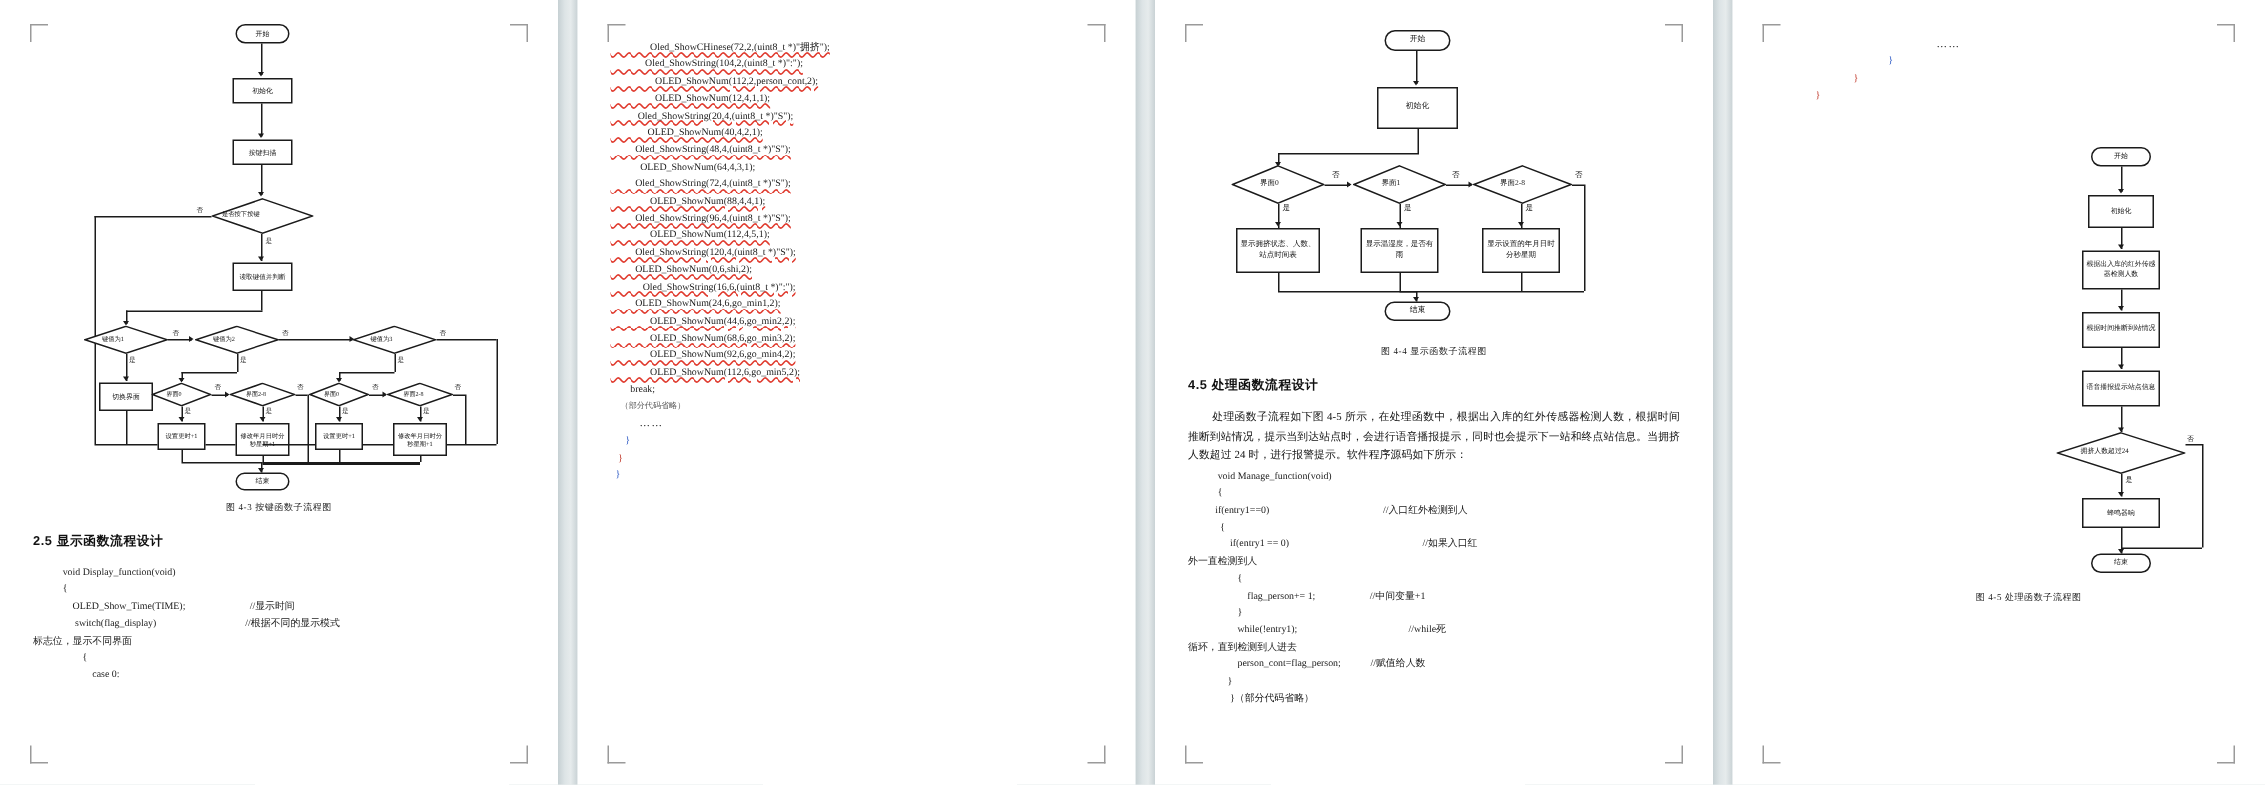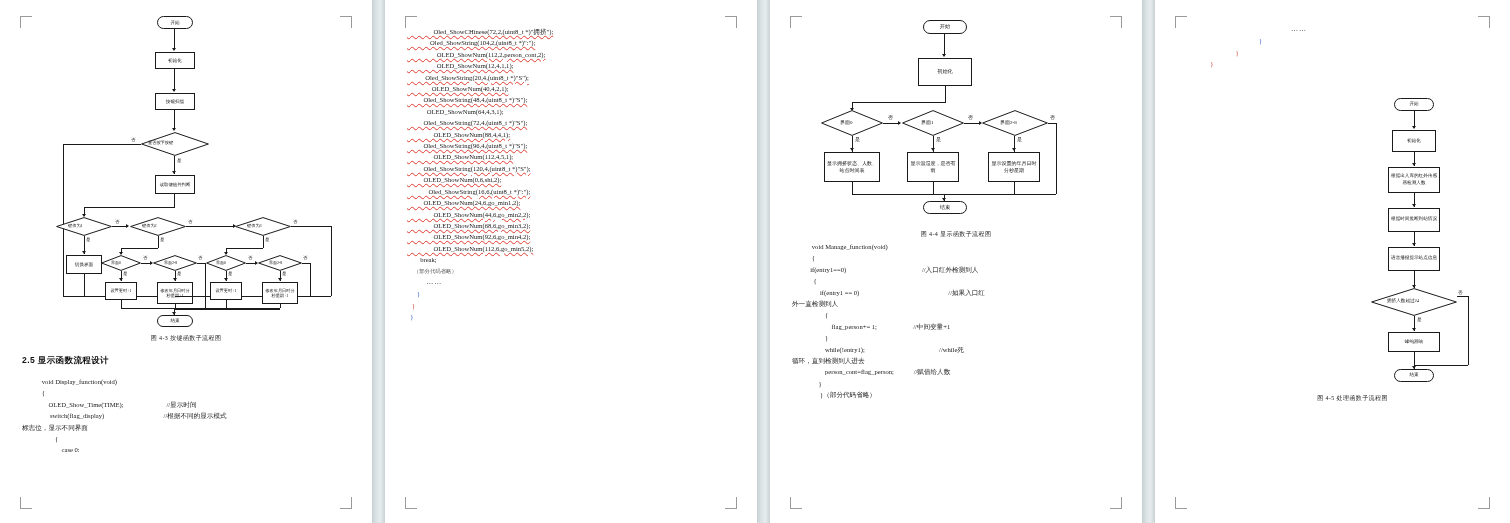--- a/index.html
+++ b/index.html
@@ -431,21 +431,23 @@
         <div class="node" style="left:196px;top:138px;width:52px;height:30px;font-size:5px;line-height:7.4px">显示设置的年月日时分秒星期</div>
         <div class="ln lnv" style="left:222px;top:168px;height:12px"></div>
 
         <div class="ln lnv" style="left:152px;top:180px;height:7px"></div>
         <div class="arrow-d" style="left:150px;top:184px"></div>
         <div class="node term" style="left:131px;top:187px;width:44px;height:13px;font-size:5.2px">结束</div>
       </div>
 
       <div class="cap" style="margin-top:20px">图 4-4  显示函数子流程图</div>
 
-
+      <div class="h2">4.5 处理函数流程设计</div>
+
+      <div class="para"><span class="ind"></span><span>处理函数子流程如下图 4-5 所示，在处理函数中，根据出入库的红外传感器检测人数，根据时间推断到站情况，提示当到达站点时，会进行语音播报提示，同时也会提示下一站和终点站信息。当拥挤人数超过 24 时，进行报警提示。软件程序源码如下所示：</span></div>
 
       <div class="code-wrap">
         <div class="codeline">            void Manage_function(void)</div>
         <div class="codeline">            {</div>
         <div class="codeline">           if(entry1==0)                                              //入口红外检测到人</div>
         <div class="codeline">             {</div>
         <div class="codeline">                 if(entry1 == 0)                                                      //如果入口红</div>
         <div class="codeline">外一直检测到人</div>
         <div class="codeline">                    {</div>
         <div class="codeline">                        flag_person+= 1;                      //中间变量+1</div>

